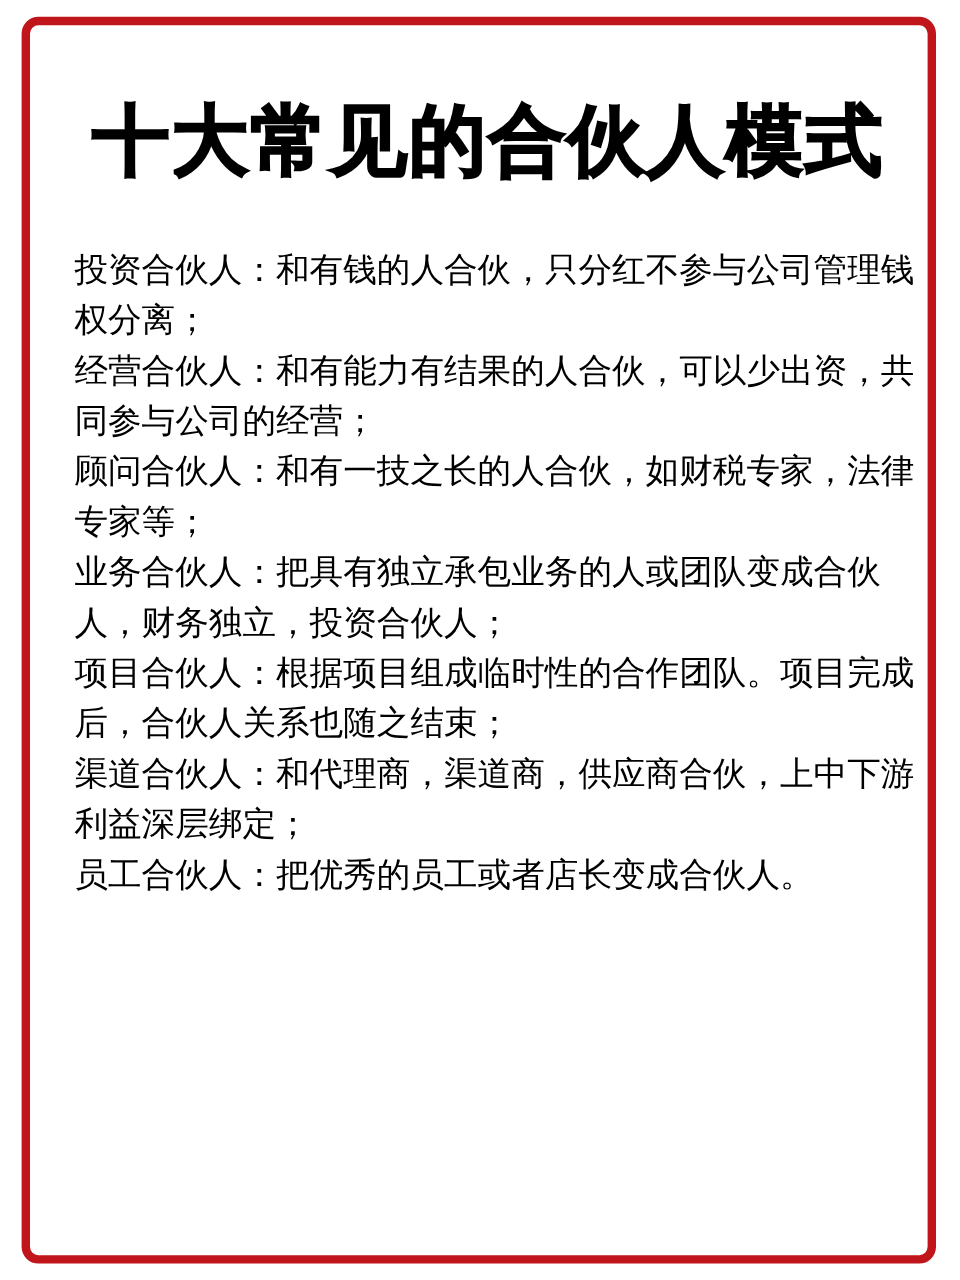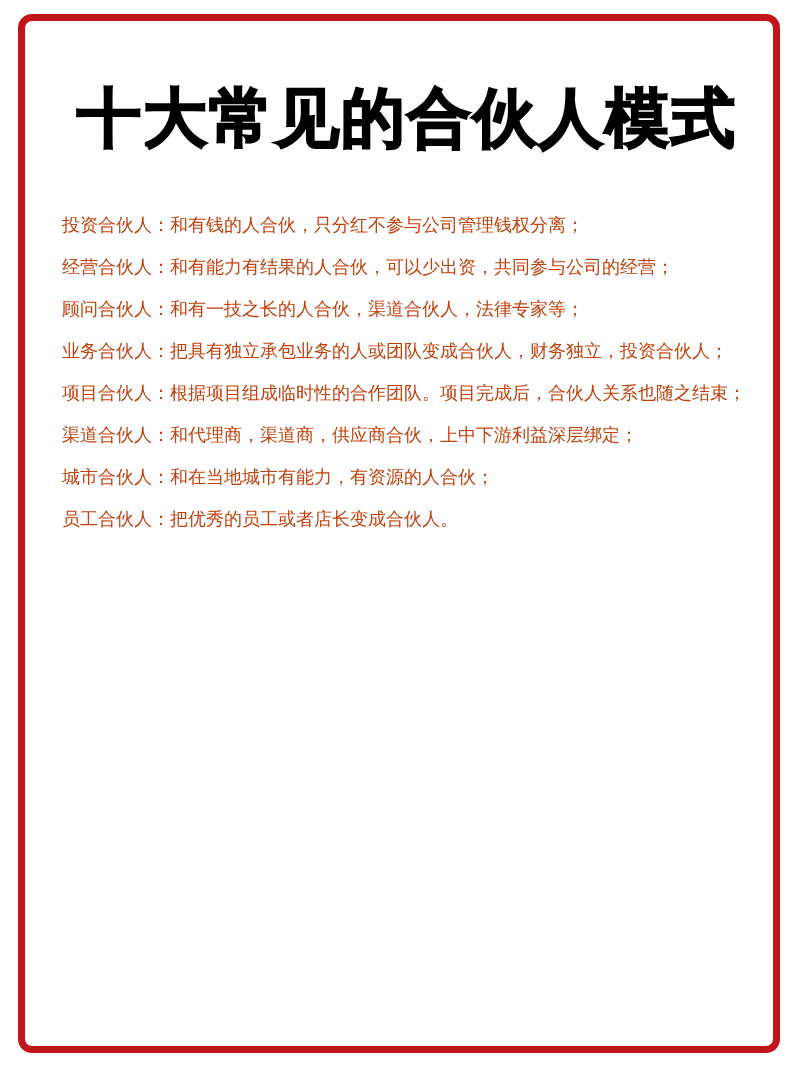--- a/index.html
+++ b/index.html
@@ -36,37 +36,36 @@
     letter-spacing: 2px;
     line-height: 90px;
     margin-left: 16px;
     -webkit-text-stroke: 2px #000;
   }
   .content {
     position: absolute;
     left: 37px;
     top: 183px;
     width: 700px;
-    font-size: 18px;
+    font-size: 28px;
     line-height: 42px;
-    color: #c2410c;
+    color: #000000;
   }
   .item {
     margin: 0;
     padding: 0;
   }
 </style>
 </head>
 <body>
 
 <div class="frame">
   <div class="title">十大常见的合伙人模式</div>
   <div class="content">
     <p class="item">投资合伙人：和有钱的人合伙，只分红不参与公司管理钱权分离；</p>
     <p class="item">经营合伙人：和有能力有结果的人合伙，可以少出资，共同参与公司的经营；</p>
-    <p class="item">顾问合伙人：和有一技之长的人合伙，渠道合伙人，法律专家等；</p>
+    <p class="item">顾问合伙人：和有一技之长的人合伙，如财税专家，法律专家等；</p>
     <p class="item">业务合伙人：把具有独立承包业务的人或团队变成合伙人，财务独立，投资合伙人；</p>
     <p class="item">项目合伙人：根据项目组成临时性的合作团队。项目完成后，合伙人关系也随之结束；</p>
     <p class="item">渠道合伙人：和代理商，渠道商，供应商合伙，上中下游利益深层绑定；</p>
-    <p class="item">城市合伙人：和在当地城市有能力，有资源的人合伙；</p>
     <p class="item">员工合伙人：把优秀的员工或者店长变成合伙人。</p>
   </div>
 </div>
 
 </body></html>

